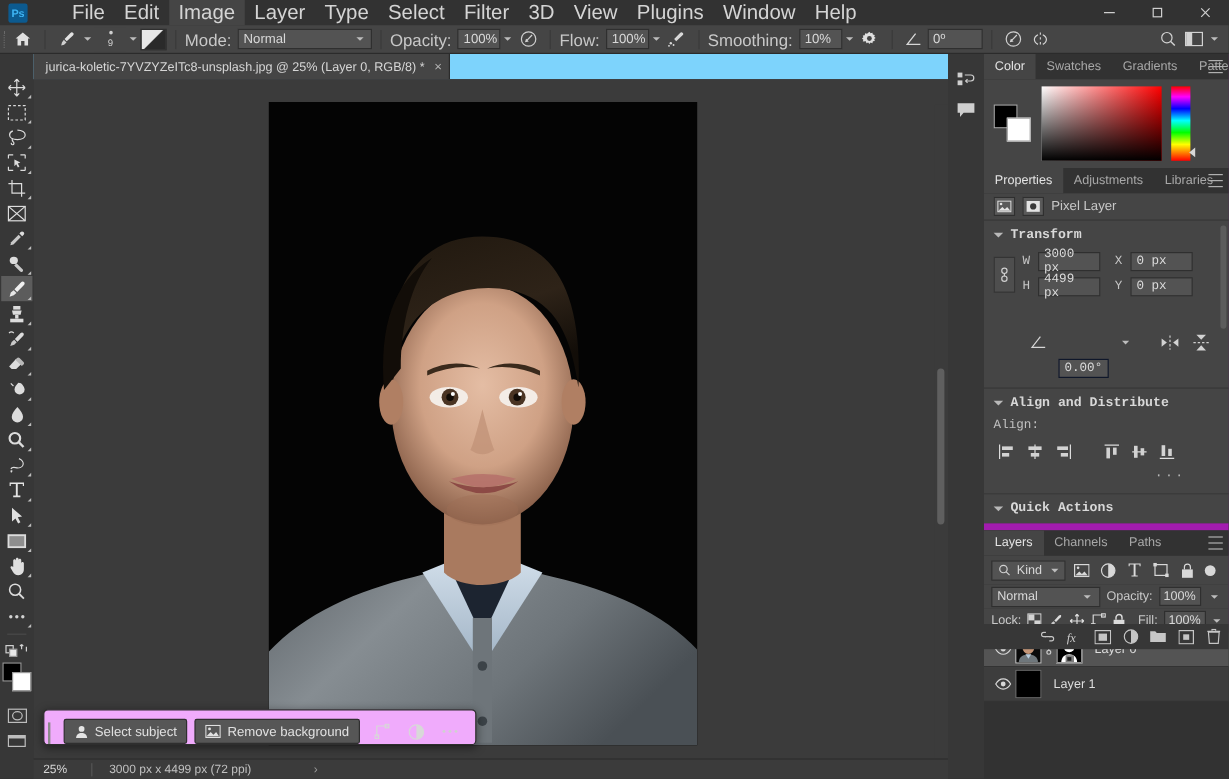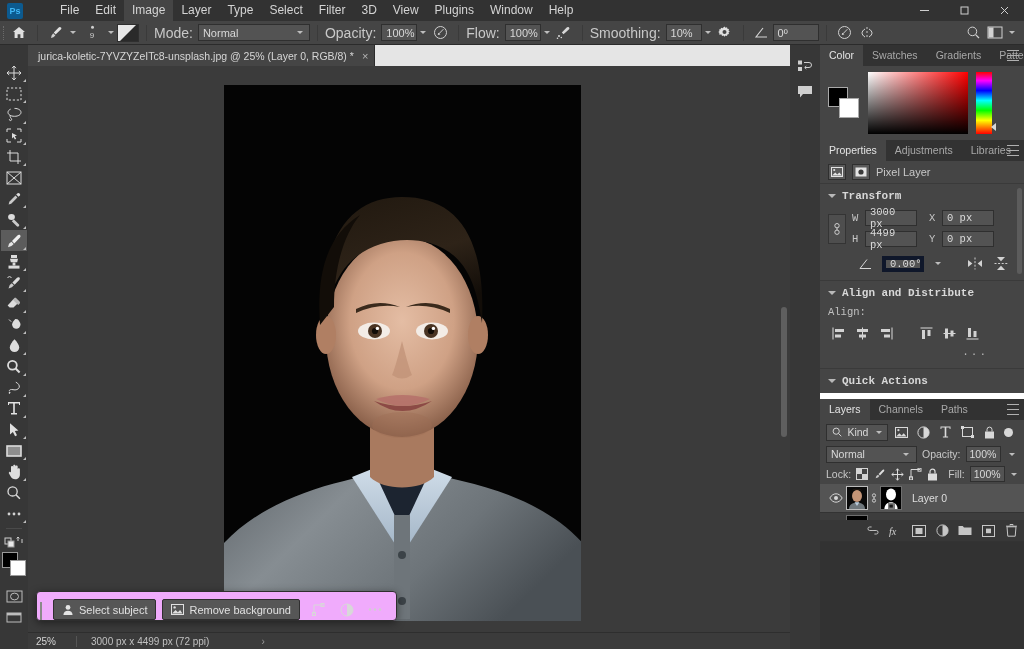--- a/index.html
+++ b/index.html
@@ -23,21 +23,21 @@
   .ps-logo {
     width: 16px; height: 16px; margin-left: 7px; margin-right: 9px;
     background: #0c5a8f; border-radius: 2px;
     color: #3fb6f5; font-size: 9px; font-weight: bold;
     display: flex; align-items: center; justify-content: center;
     font-family: "Liberation Sans", sans-serif;
   }
   .menu { display: flex; align-items: center; height: 21px; }
   .menu-item {
     padding: 0 8px; height: 21px; line-height: 21px;
-    font-size: 12px; color: #d4d4d4; cursor: default;
+    font-size: 17px; color: #d4d4d4; cursor: default;
   }
   .menu-item.active { background: #454545; }
   .win-controls { position: absolute; right: 0; top: 0; display: flex; height: 21px; }
   .win-btn {
     width: 40px; height: 21px; display: flex; align-items: center; justify-content: center;
     color: #cfcfcf;
   }
   .win-btn svg { display: block; }
 
   
@@ -103,21 +103,21 @@
   .tb-fg { position: absolute; left: 1px; top: 0; width: 16px; height: 16px; background: #000; border: 1px solid #9a9a9a; }
   .tb-bg { position: absolute; left: 9px; top: 8px; width: 16px; height: 16px; background: #fff; border: 1px solid #9a9a9a; }
 
   
   .workspace {
     position: absolute; left: 28px; top: 45px; width: 762px; height: 604px;
     background: #3b3b3b;
   }
   .doctab-strip {
     position: absolute; left: 0; top: 0; width: 762px; height: 21px;
-    background: #e5e5e5; display: flex; align-items: flex-end;
+    background: #7dd3fc; display: flex; align-items: flex-end;
   }
   .doctab {
     height: 21px; background: #454545; display: flex; align-items: center;
     padding: 0 6px 0 10px; font-size: 10.5px; color: #d6d6d6;
     border-right: 1px solid #2b2b2b;
   }
   .doctab .close { margin-left: 8px; color: #b5b5b5; font-size: 11px; }
   .canvas-area {
     position: absolute; left: 0; top: 21px; width: 762px; height: 583px;
     background: #3b3b3b;
@@ -178,21 +178,21 @@
     position: absolute; left: 790px; top: 45px; width: 30px; height: 604px;
     background: #373737; display: flex; flex-direction: column; align-items: center;
     padding-top: 8px;
   }
   .minidock .mi {
     width: 26px; height: 26px; display: flex; align-items: center; justify-content: center;
     color: #cfcfcf;
   }
   .rightdock {
     position: absolute; left: 820px; top: 45px; width: 204px; height: 496px;
-    background: #ffffff;
+    background: #a21caf;
   }
 
   .panel { background: #373737; }
   .panel-tabs {
     display: flex; align-items: stretch; height: 21px; background: #323232; position: relative;
   }
   .ptab {
     padding: 0 9px; height: 21px; line-height: 21px; font-size: 10.5px; color: #a8a8a8;
   }
   .ptab.active { background: #454545; color: #e4e4e4; }
@@ -245,22 +245,22 @@
   }
   .xf-cols { display: flex; flex-direction: column; gap: 5px; flex: 1; }
   .xf-row { display: flex; align-items: center; gap: 4px; }
   .xf-lbl { width: 9px; font-size: 10.5px; color: #c6c6c6; }
   .xf-input {
     background: #535353; border: 1px solid #2f2f2f; height: 16px; width: 52px;
     display: flex; align-items: center; padding: 0 4px; font-size: 10.5px; color: #dcdcdc;
   }
   .xf-bottom { display: flex; align-items: center; gap: 8px; margin-top: 8px; padding-left: 28px; }
   .xf-angle-input {
-    background: #535353; border: 4px solid #0f172a; height: 16px; width: 42px;
-    display: flex; align-items: center; padding: 0 4px; font-size: 10.5px; color: #dcdcdc;
+    background: #535353; border: 1px solid #0f172a; height: 16px; width: 42px;
+    display: flex; align-items: center; padding: 0 4px; font-size: 10.5px; color: #dcdcdc; margin-top: 44px;
   }
   .icon-btn { width: 18px; height: 16px; display: flex; align-items: center; justify-content: center; color: #d2d2d2; }
   .align-label { font-size: 10.5px; color: #c0c0c0; margin-top: 7px; }
   .align-row { display: flex; align-items: center; margin-top: 6px; }
   .align-btn { width: 23px; height: 18px; display: flex; align-items: center; justify-content: center; color: #d8d8d8; }
   .align-gap { width: 18px; }
   .dots-row { display: flex; justify-content: flex-end; margin-top: 6px; padding-right: 28px; color: #b8b8b8; letter-spacing: 2px; font-size: 11px; }
   .prop-scroll {
     position: absolute; right: 2px; top: 4px; width: 5px; height: 86px; background: #5c5c5c; border-radius: 3px;
   }

